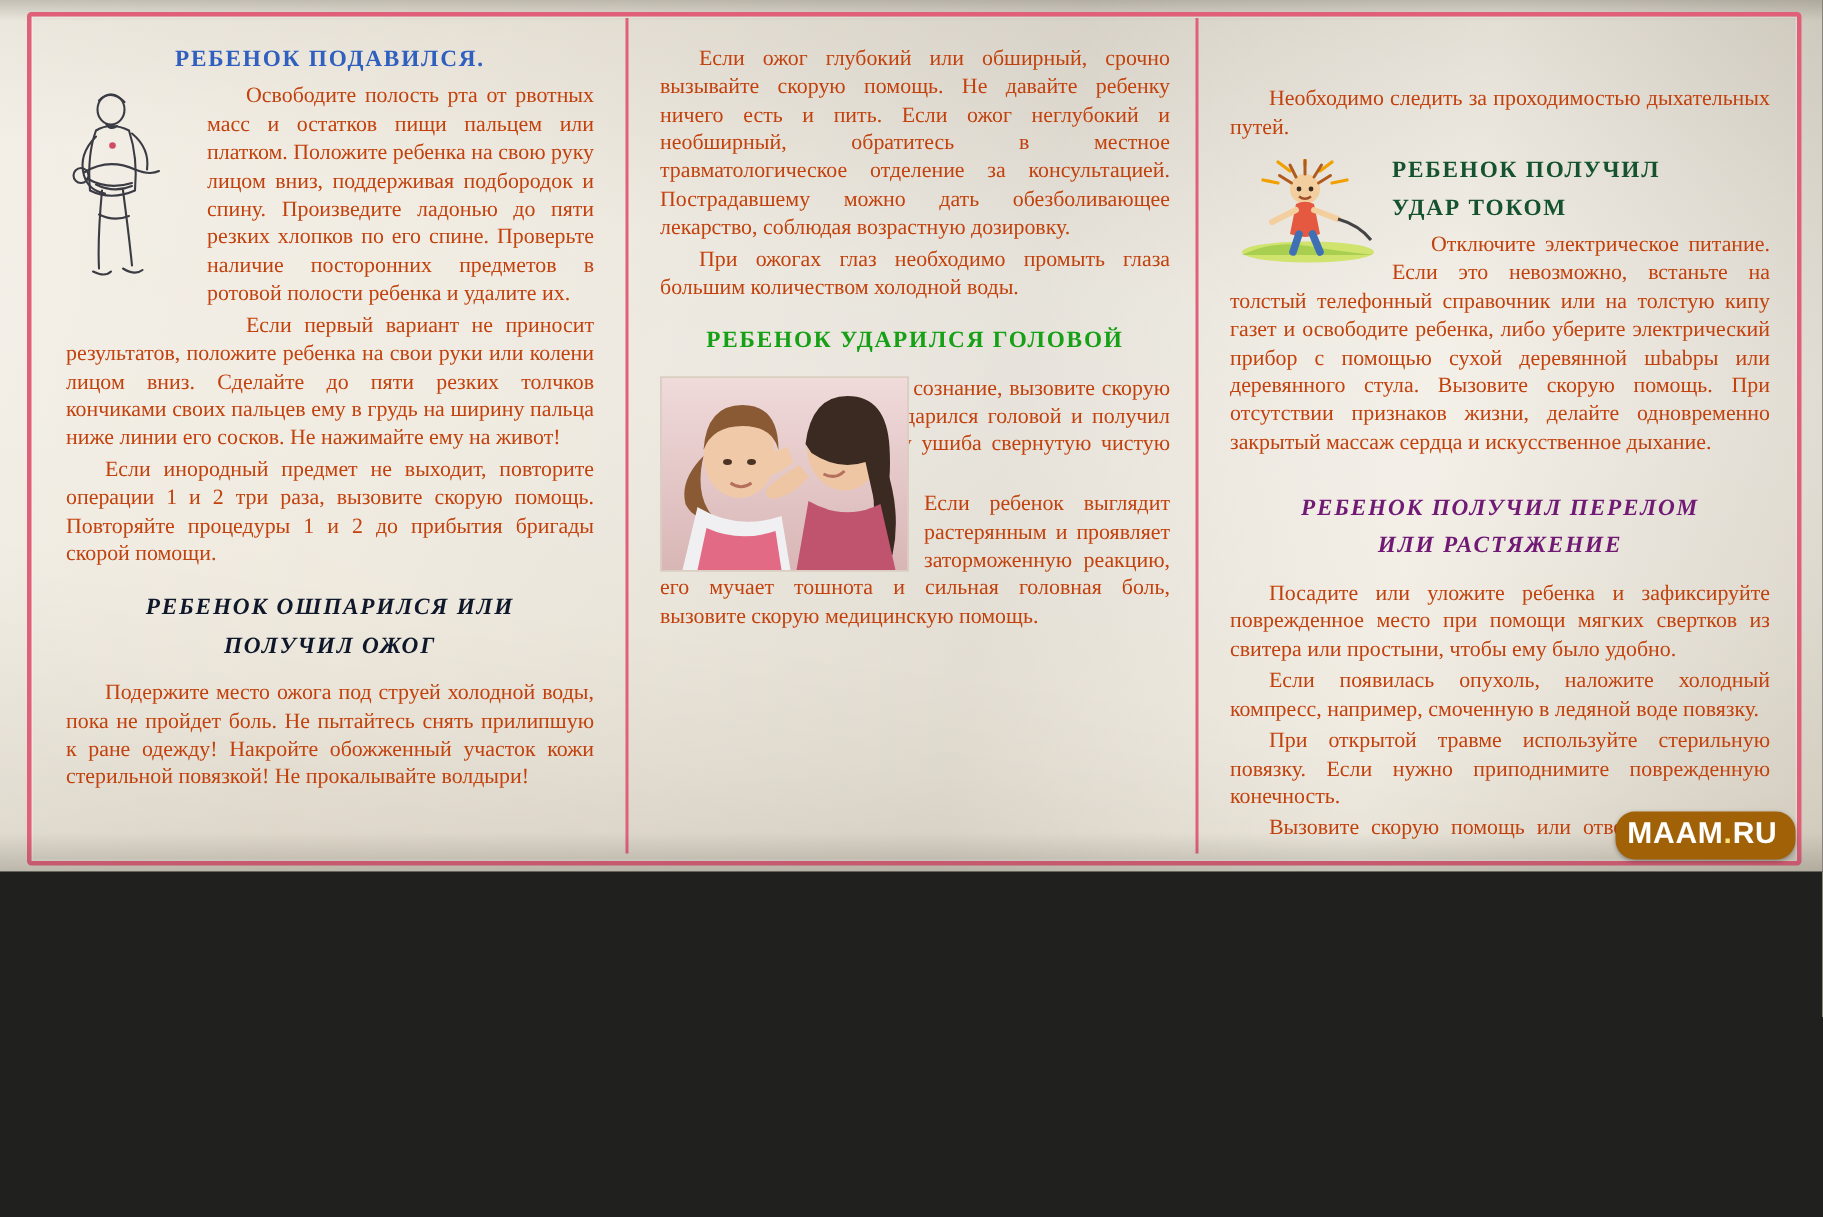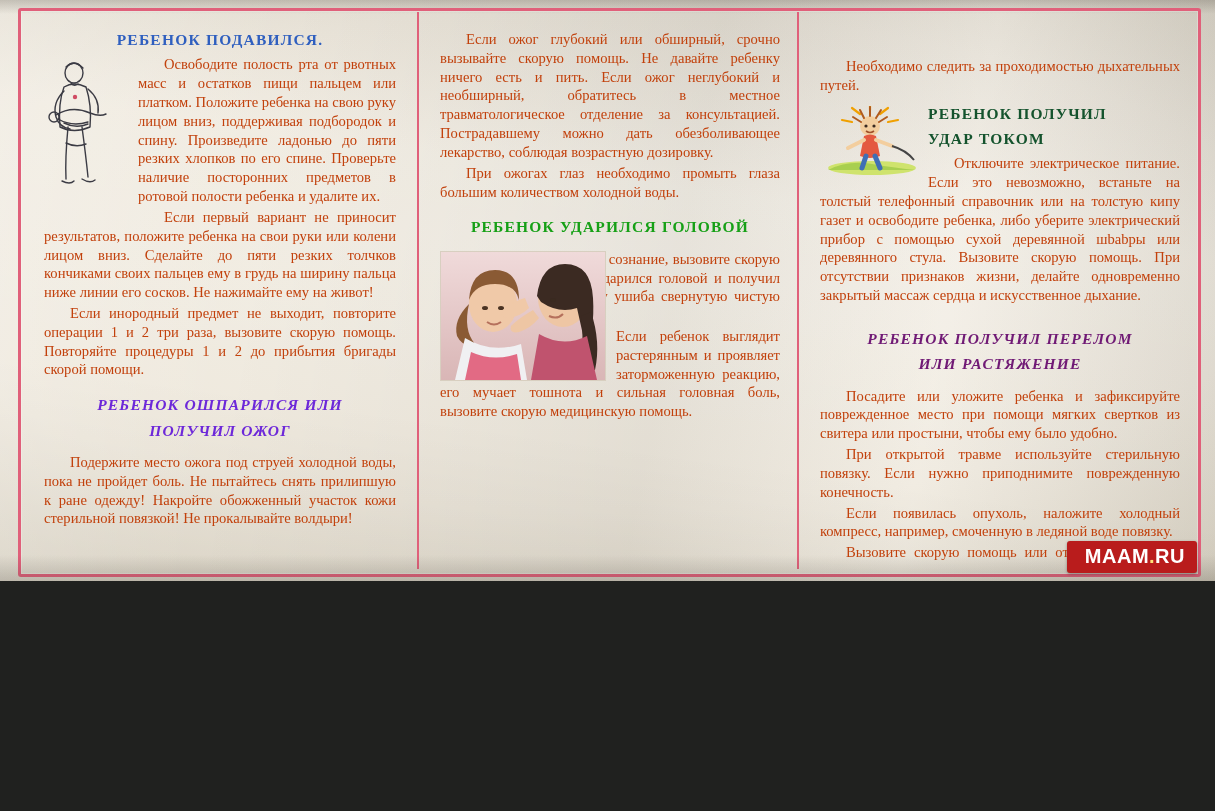--- a/index.html
+++ b/index.html
@@ -64,21 +64,21 @@
   h2.head {
     margin: 0 0 6px 0;
     text-align: center;
     font-family: "Liberation Serif", serif;
     font-weight: bold;
     font-size: 15.5px;
     letter-spacing: 1.2px;
     line-height: 1.25;
   }
   h2.blue   { color: #2f5fbf; }
-  h2.pink   { color: #6d28d9; font-style: italic; text-align: center; }
+  h2.pink   { color: #0f172a; font-style: italic; text-align: center; }
   h2.green  { color: #16a016; }
   h2.orange { color: #14532d; }
   h2.red    { color: #701a75; font-style: italic; }
 
   p.body {
     margin: 0 0 2px 0;
     text-align: justify;
     text-justify: inter-word;
     font-size: 14.6px;
     line-height: 1.29;
@@ -108,28 +108,28 @@
     width: 164px; height: 128px;
     border: 1px solid #d8cfc0;
     overflow: hidden;
     background: #e7c7c8;
   }
 
   .watermark {
     position: absolute;
     right: 18px;
     bottom: 8px;
-    background: #b91c1c;
+    background: #a16207;
     color: #ffffff;
     font-family: "Liberation Sans", sans-serif;
     font-weight: bold;
     font-size: 20px;
     letter-spacing: 0.5px;
-    padding: 4px 12px 5px 18px;
-    border-radius: 3px;
+    padding: 4px 12px 5px 8px;
+    border-radius: 13px;
     box-shadow: 0 1px 3px rgba(0,0,0,0.35);
   }
   .wm-dot { color: #ffe27a; }
 
   .bottom-shadow {
     position: absolute;
     left: 0; right: 0; bottom: 0;
     height: 26px;
     background: linear-gradient(to bottom, rgba(0,0,0,0) 0%, rgba(60,55,45,0.20) 100%);
     pointer-events: none;
@@ -287,22 +287,22 @@
     <h2 class="head orange" style="text-align:left; margin-left:4px;">УДАР ТОКОМ</h2>
 
     <p class="body">Отключите электрическое питание. Если это невозможно, встаньте на толстый телефонный справочник или на толстую кипу газет и освободите ребенка, либо уберите электрический прибор с помощью сухой деревянной шbabры или деревянного стула. Вызовите скорую помощь. При отсутствии признаков жизни, делайте одновременно закрытый массаж сердца и искусственное дыхание.</p>
 
     <div class="spacer-l"></div>
     <h2 class="head red">РЕБЕНОК ПОЛУЧИЛ ПЕРЕЛОМ</h2>
     <h2 class="head red">ИЛИ РАСТЯЖЕНИЕ</h2>
     <div class="spacer-s"></div>
 
     <p class="body">Посадите или уложите ребенка и зафиксируйте поврежденное место при помощи мягких свертков из свитера или простыни, чтобы ему было удобно.</p>
+    <p class="body">Если появилась опухоль, наложите холодный компресс, например, смоченную в ледяной воде повязку.</p>
     <p class="body">При открытой травме используйте стерильную повязку. Если нужно приподнимите поврежденную конечность.</p>
-    <p class="body">Если появилась опухоль, наложите холодный компресс, например, смоченную в ледяной воде повязку.</p>
     <p class="body">Вызовите скорую помощь или отвезите ребенка в трав...</p>
   </div>
 
   <div class="bottom-shadow"></div>
 
   <div class="watermark">
     <span>MAAM</span><span class="wm-dot">.</span><span>RU</span>
   </div>
 </div>
 

